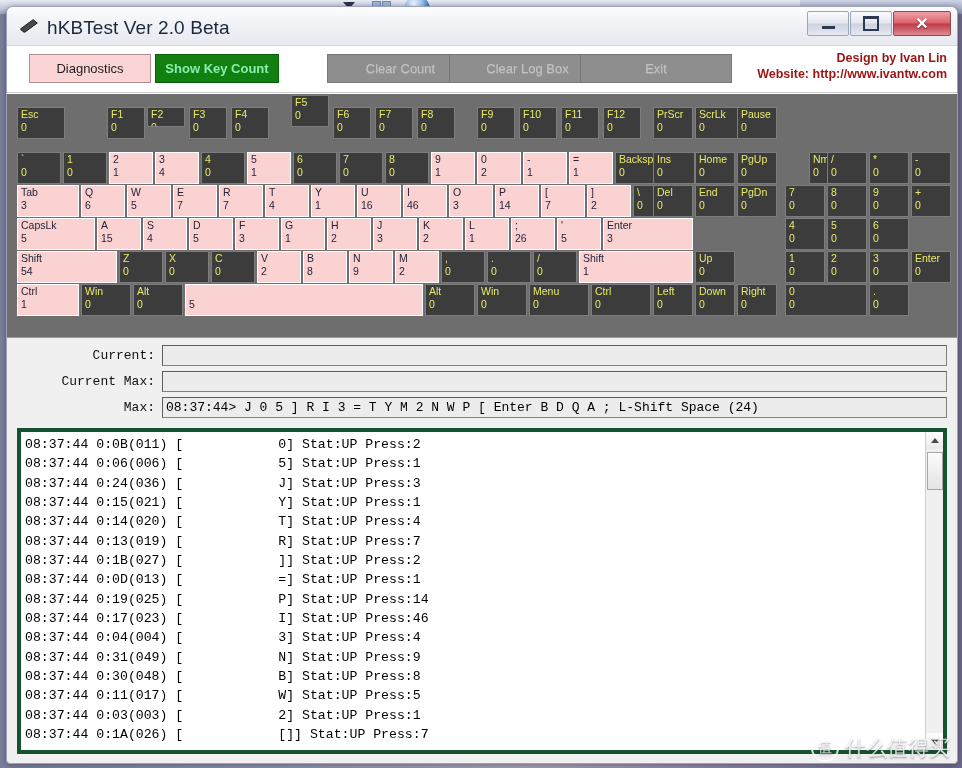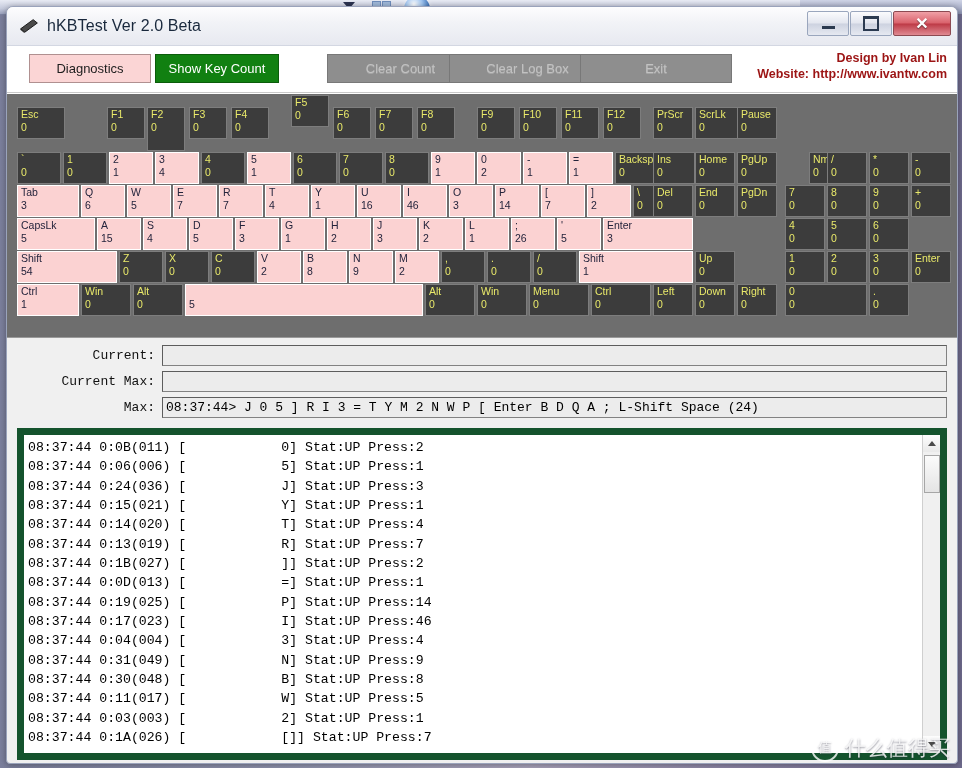--- a/index.html
+++ b/index.html
@@ -25,38 +25,38 @@
     box-shadow:0 0 5px rgba(255,255,255,.55);}
 
   
   #window{position:absolute;left:6px;top:6px;width:950px;height:756px;
     border:1px solid #9aa3bb;border-radius:7px 7px 4px 4px;
     background:#f0f0f0;box-shadow:0 1px 6px rgba(0,0,0,.35);overflow:hidden;}
   #titlebar{height:38px;position:relative;
     background:linear-gradient(180deg,#fdfdfe 0%,#f2f3f7 40%,#e7e9f0 100%);
     border-bottom:1px solid #d3d7e2;}
   #titlebar .tb-ico{position:absolute;left:12px;top:11px;width:20px;height:15px;}
-  #titlebar .tb-title{position:absolute;left:40px;top:10px;font-size:16px;color:#19283c;
+  #titlebar .tb-title{position:absolute;left:40px;top:10px;font-size:19px;color:#19283c;
     font-family:"Liberation Sans",sans-serif;letter-spacing:.1px;}
   .wbtns{position:absolute;right:6px;top:4px;display:flex;}
   .wbtn{width:40px;height:23px;margin-left:1px;border:1px solid #9aa6bd;
     background:linear-gradient(180deg,#fbfbfd 0%,#e3e6ef 48%,#cdd2e0 52%,#e6e9f1 100%);
     display:flex;align-items:center;justify-content:center;border-radius:2px;}
   .wbtn.close{width:56px;border-color:#8c4a52;
     background:linear-gradient(180deg,#f0a0a6 0%,#d9626c 48%,#bd3a46 52%,#e08a92 100%);}
   .wbtn .g-min{width:13px;height:3px;background:#2b3a50;margin-top:7px;}
   .wbtn .g-max{width:12px;height:10px;border:2px solid #2b3a50;border-top-width:3px;}
   .wbtn .g-x{color:#fff;font-size:16px;font-weight:bold;line-height:1;text-shadow:0 1px 1px rgba(0,0,0,.5);}
 
   
   #toolbar{position:relative;height:46px;background:#ffffff;border-bottom:1px solid #c9c9c9;}
   .tb-btn{position:absolute;top:8px;height:27px;border:1px solid #8d8d8d;font-size:13px;
     display:flex;align-items:center;justify-content:center;font-family:"Liberation Sans",sans-serif;}
   .tb-btn.pink{background:#fbd5d5;color:#1d1d1d;border-color:#b09090;}
-  .tb-btn.green{background:#118011;color:#ffffff;border-color:#0b5c0b;font-weight:normal;}
+  .tb-btn.green{background:#118011;color:#86efac;border-color:#0b5c0b;font-weight:bold;}
   .tb-btn.disabled{background:#8e8e8e;color:#c2c2c2;border-color:#787878;text-shadow:0 1px 0 #a5a5a5;margin-left:44px;}
   #brand{position:absolute;right:10px;top:4px;text-align:right;color:#9c1414;
     font-weight:bold;font-size:12.5px;line-height:16px;font-family:"Liberation Sans",sans-serif;}
 
   
   #kbpanel{position:relative;margin:0;height:243px;background:#6e6e6e;
     border-top:1px solid #fff;border-bottom:1px solid #9a9a9a;}
   .key{position:absolute;box-sizing:border-box;background:#3c3c3c;border:1px solid #7d7d7d;
     overflow:hidden;}
   .key .kl{position:absolute;left:3px;top:0px;font-size:10.5px;line-height:13px;
@@ -71,21 +71,21 @@
   .frow{display:flex;align-items:center;height:23px;margin-bottom:3px;}
   .flabel{width:148px;text-align:right;padding-right:7px;font-size:13px;color:#111;
     font-family:"Liberation Mono",monospace;}
   .finput{flex:1;margin-right:10px;height:21px;box-sizing:border-box;
     border:1px solid #828282;border-top-color:#5d5d5d;border-left-color:#5d5d5d;
     background:#ececec;font-family:"Liberation Mono",monospace;font-size:13px;
     color:#000;display:flex;align-items:center;padding:0 3px;white-space:nowrap;overflow:hidden;}
 
   
   #logwrap{position:relative;margin:2px 10px 0 10px;height:318px;
-    border:7px solid #14532d;background:#ffffff;overflow:hidden;}
+    border:4px solid #14532d;background:#ffffff;overflow:hidden;}
   #logtext{position:absolute;left:0;top:0;right:17px;bottom:0;padding:3px 0 0 4px;
     font-family:"Liberation Mono",monospace;font-size:13.2px;line-height:19.35px;color:#000;
     white-space:pre;overflow:hidden;}
   #logscroll{position:absolute;right:0;top:0;width:17px;bottom:0;background:#f0f0f0;
     border-left:1px solid #cfcfcf;}
   .sb-arrow{position:absolute;left:0;width:17px;height:17px;
     background:linear-gradient(180deg,#fdfdfd,#e9e9e9);display:flex;align-items:center;justify-content:center;}
   .sb-arrow.up{top:0;}.sb-arrow.down{bottom:0;}
   .sb-arrow i{display:block;width:0;height:0;border-left:4px solid transparent;border-right:4px solid transparent;}
   .sb-arrow.up i{border-bottom:5px solid #4a4a4a;}
@@ -149,21 +149,21 @@
 
   <div id="kbpanel">
       <div class="key" style="left: 10px; top: 13px; width: 48px; height: 32px;">
         <span class="kl">Esc</span>
         <span class="kc">0</span>
       </div>
       <div class="key" style="left: 100px; top: 13px; width: 38px; height: 32px;">
         <span class="kl">F1</span>
         <span class="kc">0</span>
       </div>
-      <div class="key" style="left: 140px; top: 13px; width: 38px; height: 44px;">
+      <div class="key" style="left: 140px; top: 13px; width: 38px; height: 20px;">
         <span class="kl">F2</span>
         <span class="kc">0</span>
       </div>
       <div class="key" style="left: 182px; top: 13px; width: 38px; height: 32px;">
         <span class="kl">F3</span>
         <span class="kc">0</span>
       </div>
       <div class="key" style="left: 224px; top: 13px; width: 38px; height: 32px;">
         <span class="kl">F4</span>
         <span class="kc">0</span>

